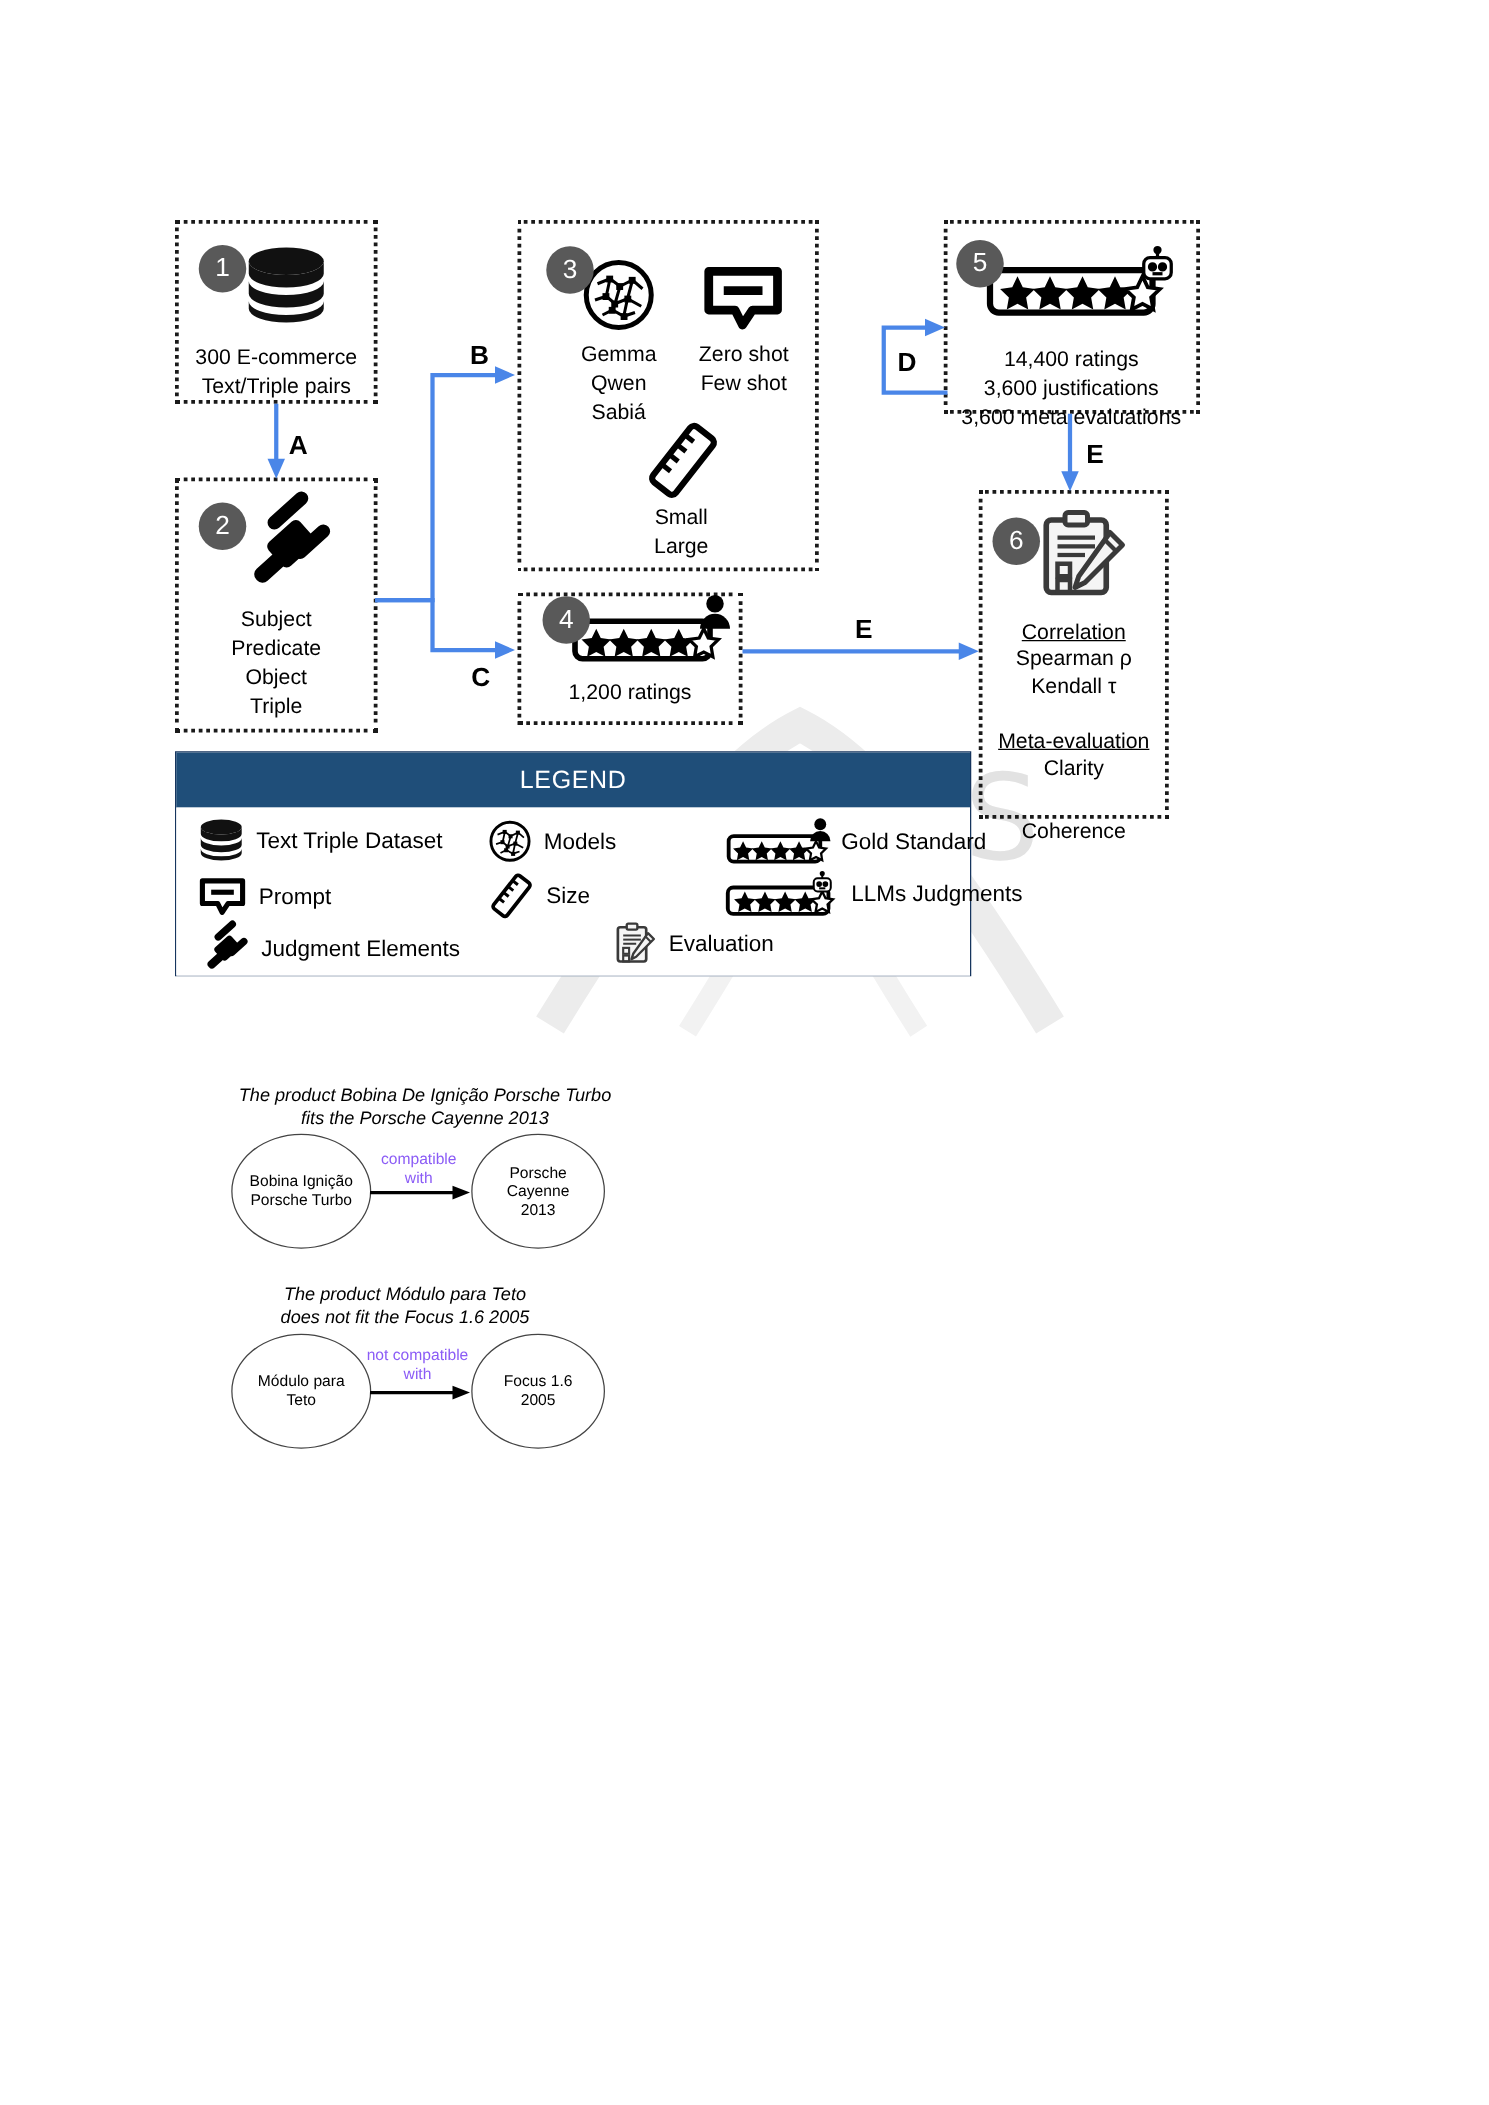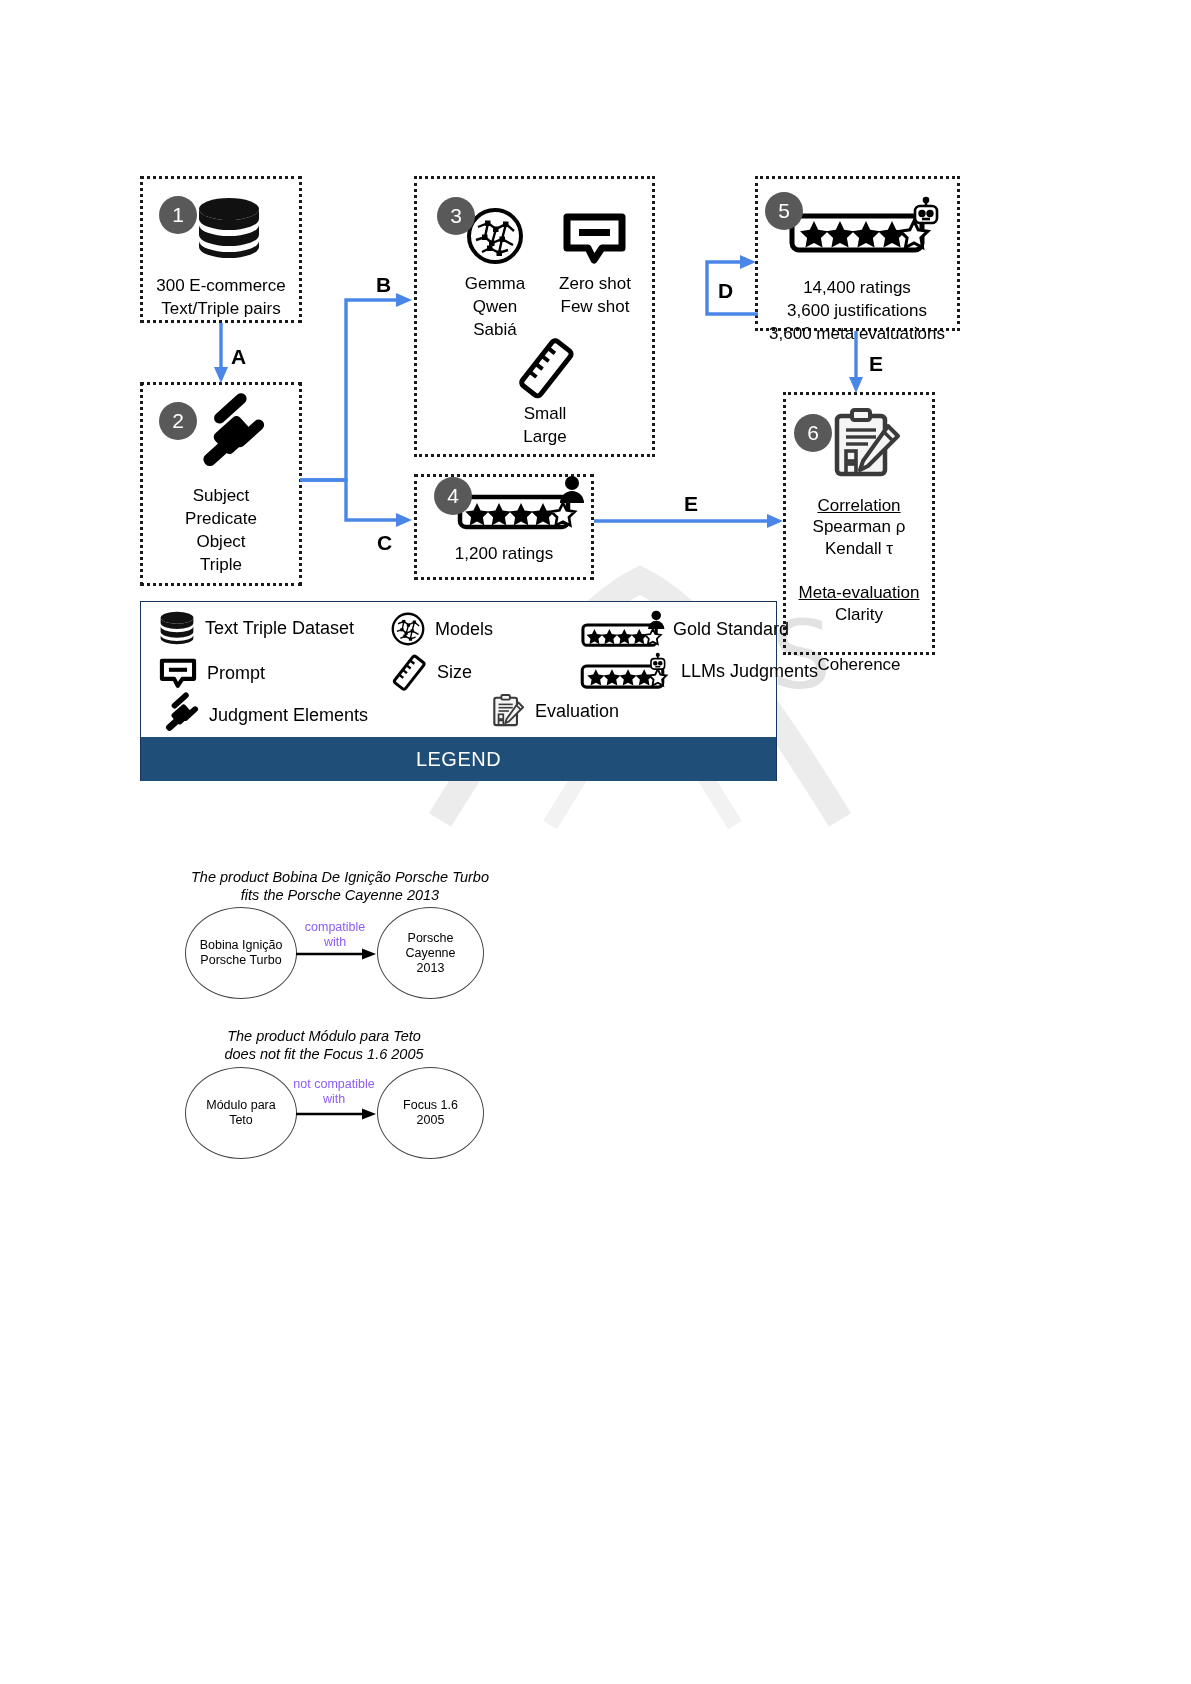--- a/index.html
+++ b/index.html
@@ -218,20 +218,21 @@
 </svg>
 <div class="lbl" style="left:869px;top:352px;">E</div>
 
 <svg class="conn" style="left:594px;top:510px;" width="195" height="22" viewBox="0 0 195 22">
   <path d="M0 11 H176" stroke="#4a86e8" stroke-width="3.4" fill="none"></path>
   <polygon points="189,11 173,4 173,18" fill="#4a86e8"></polygon>
 </svg>
 <div class="lbl" style="left:684px;top:492px;">E</div>
 
 <div id="legend">
+  <div id="legend-title">LEGEND</div>
   <div id="legend-body">
 
     <div class="lg-item" style="left:18px;top:8px;">
       <svg width="36" height="36" viewBox="0 0 66 64">
         <ellipse cx="33" cy="13" rx="30" ry="11" fill="#111"></ellipse>
         <path d="M3 13 v10 a30 11 0 0 0 60 0 v-10 a30 11 0 0 1 -60 0z" fill="#111"></path>
         <path d="M3 29 v10 a30 11 0 0 0 60 0 v-10 a30 11 0 0 1 -60 0z" fill="#111"></path>
         <path d="M3 45 v6 a30 11 0 0 0 60 0 v-6 a30 11 0 0 1 -60 0z" fill="#111"></path>
       </svg>
       <span class="lg-txt">Text Triple Dataset</span>
@@ -346,21 +347,20 @@
           <rect x="5" y="10" width="22" height="17" rx="5" fill="#fff"></rect>
           <circle cx="12" cy="17.5" r="2.4" fill="#000"></circle>
             <circle cx="20" cy="17.5" r="2.4" fill="#000"></circle>
           <path d="M12 23 h8"></path>
         </g>
       </svg>
       <span class="lg-txt">LLMs Judgments</span>
     </div>
 
   </div>
-  <div id="legend-title">LEGEND</div>
 </div>
 
 <div class="gcap" style="left:180px;top:868px;width:320px;">The product Bobina De Ignição Porsche Turbo
 fits the Porsche Cayenne 2013</div>
 <div class="node" style="left:185px;top:907px;width:110px;height:90px;">Bobina Ignição
 Porsche Turbo</div>
 <div class="edge-lbl" style="left:285px;top:920px;width:100px;">compatible
 with</div>
 <svg class="conn" style="left:296px;top:945px;z-index:3;" width="84" height="18" viewBox="0 0 84 18">
   <path d="M0 9 H68" stroke="#000" stroke-width="2.6" fill="none"></path>

